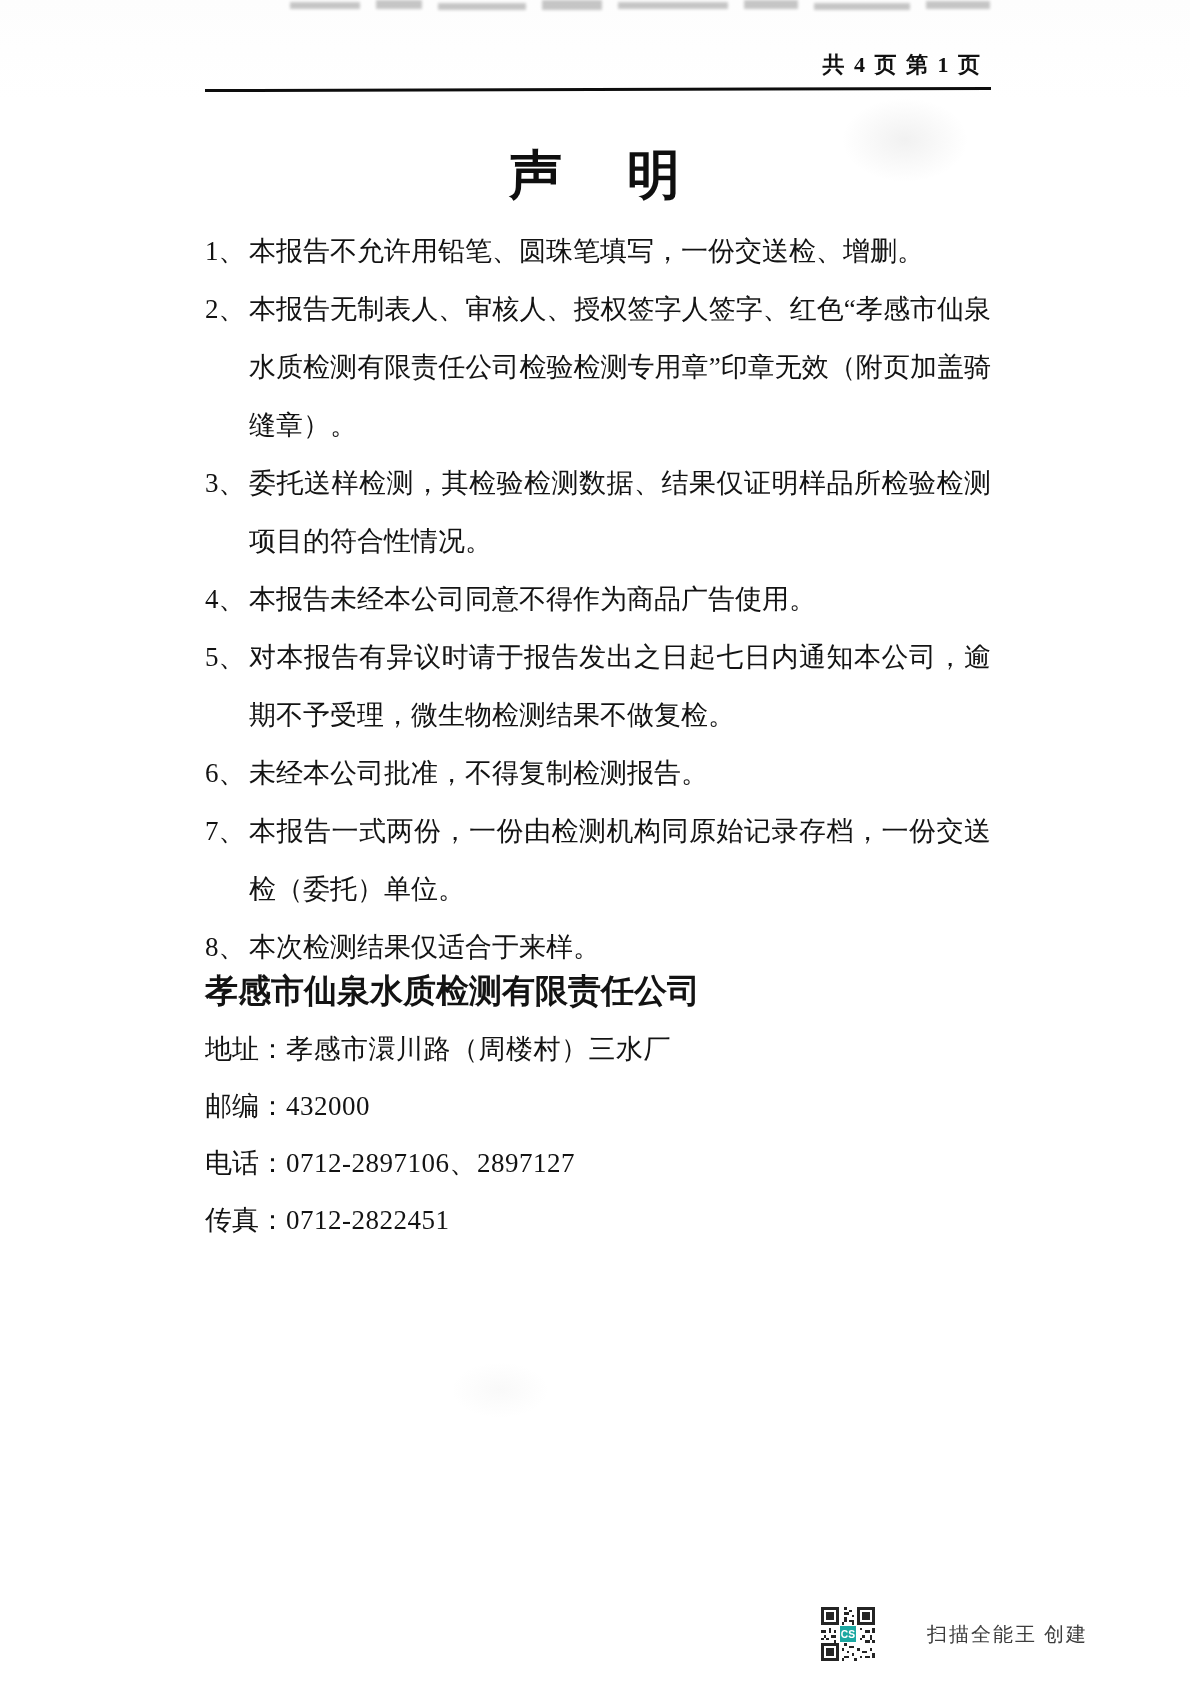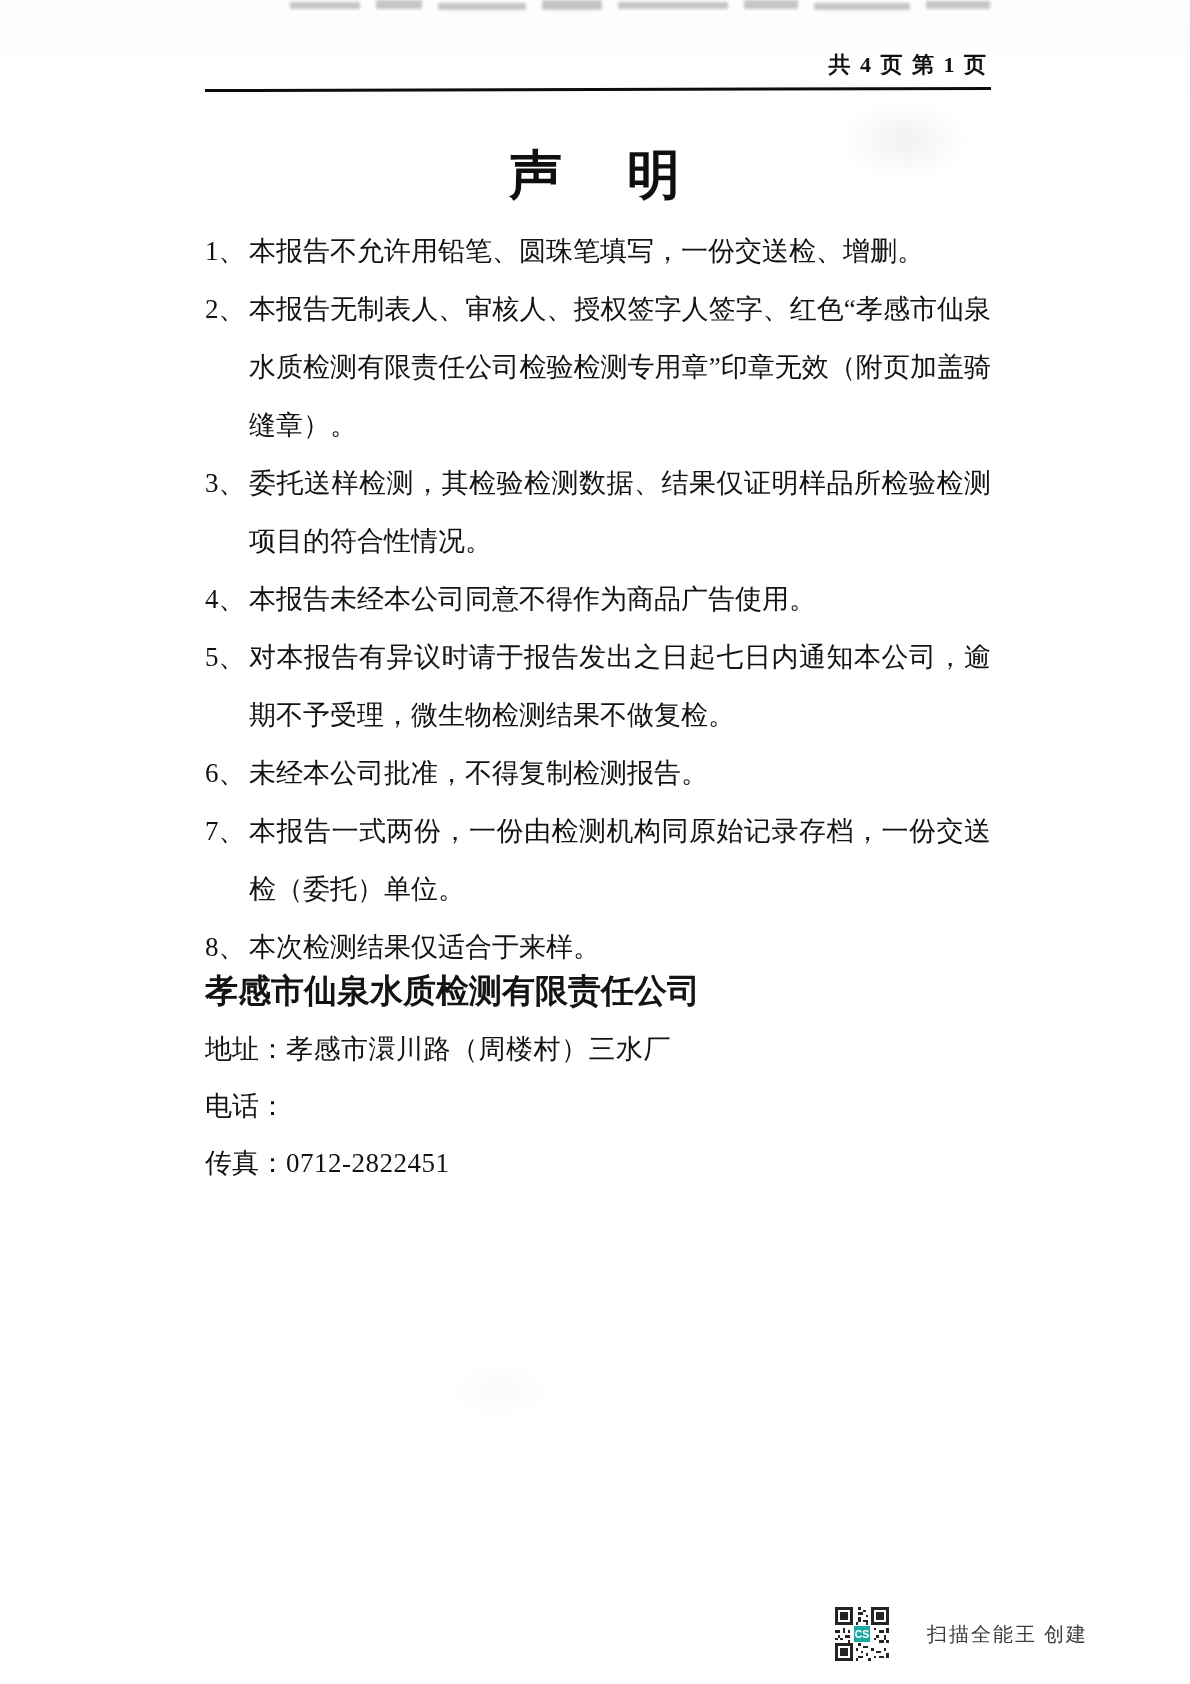--- a/index.html
+++ b/index.html
@@ -42,21 +42,21 @@
   .b3 { width: 88px; height: 7px; margin-top: 3px; }
   .b4 { width: 60px; height: 10px; background:#5d5d5d; }
   .b5 { width: 110px; height: 7px; margin-top: 2px; }
   .b6 { width: 54px; height: 9px; background:#707070; }
   .b7 { width: 96px; height: 7px; margin-top: 3px; }
   .b8 { width: 64px; height: 8px; background:#808080; margin-top: 1px; }
 
   .page-header {
     position: absolute;
     top: 50px;
-    left: 203px;
+    left: 197px;
     width: 785px;
     text-align: right;
     font-weight: bold;
     font-size: 22px;
     letter-spacing: 2px;
     color: #111;
   }
   .header-rule {
     position: absolute;
     top: 88px;
@@ -120,21 +120,21 @@
     margin-right: 0;
   }
   .contact-value { letter-spacing: 0.5px; }
 
   .scan-footer {
     position: absolute;
     right: 102px;
     bottom: 22px;
     display: flex;
     align-items: center;
-    gap: 10px;
+    gap: 24px;
   }
   .qr { width: 54px; height: 56px; display: block; }
   .scan-footer .label {
     font-size: 20px;
     color: #3d3d3d;
     letter-spacing: 2px;
     white-space: nowrap;
     margin-left: 28px;
   }
 </style>
@@ -197,21 +197,26 @@
     </li>
   </ol>
 
   <div class="company">
     <div class="company-name">孝感市仙泉水质检测有限责任公司</div>
     <div class="contact-row">
       <span class="contact-label">地址：</span>
       <span class="contact-value">孝感市澴川路（周楼村）三水厂</span>
     </div>
     <div class="contact-row">
+      <span class="contact-label">邮编：</span>
+      <span class="contact-value">432000</span>
+    </div>
+    <div class="contact-row">
       <span class="contact-label">电话：</span>
+      <span class="contact-value">0712-2897106、2897127</span>
     </div>
     <div class="contact-row">
       <span class="contact-label">传真：</span>
       <span class="contact-value">0712-2822451</span>
     </div>
   </div>
 
   <div class="scan-footer">
     <svg class="qr" viewBox="0 0 21 21" shape-rendering="crispEdges" aria-hidden="true">
       <g fill="#242424">

